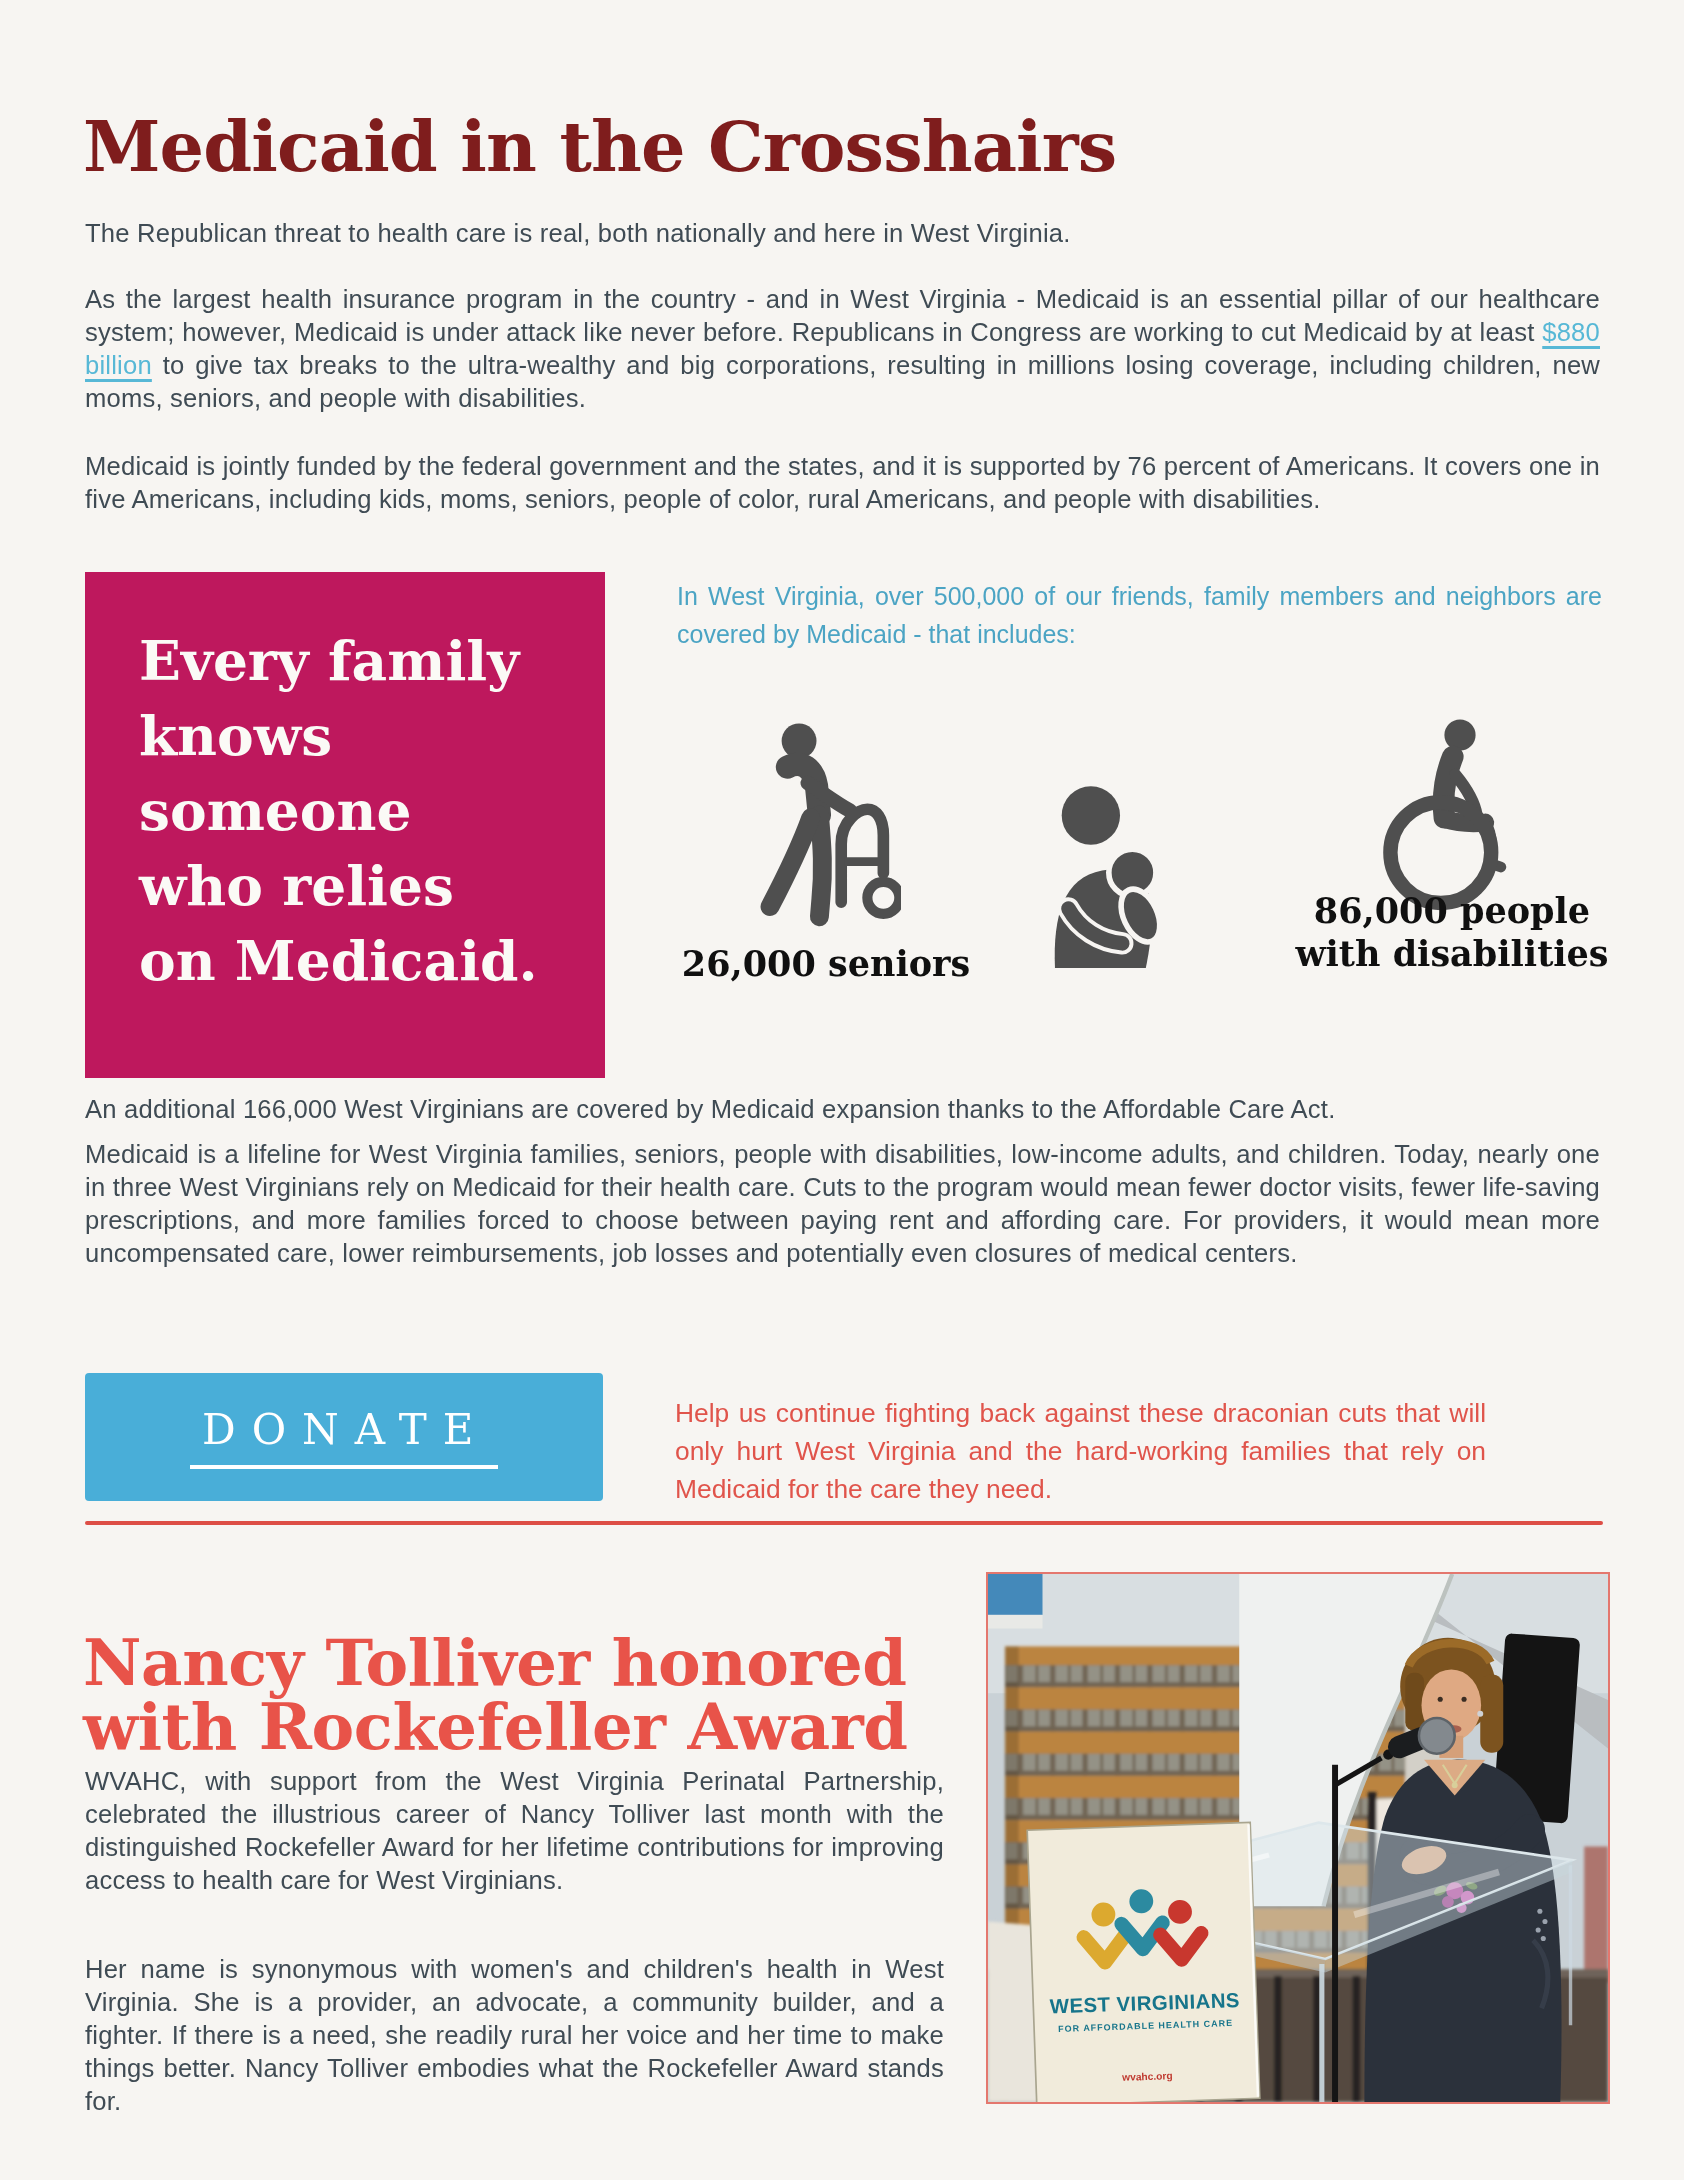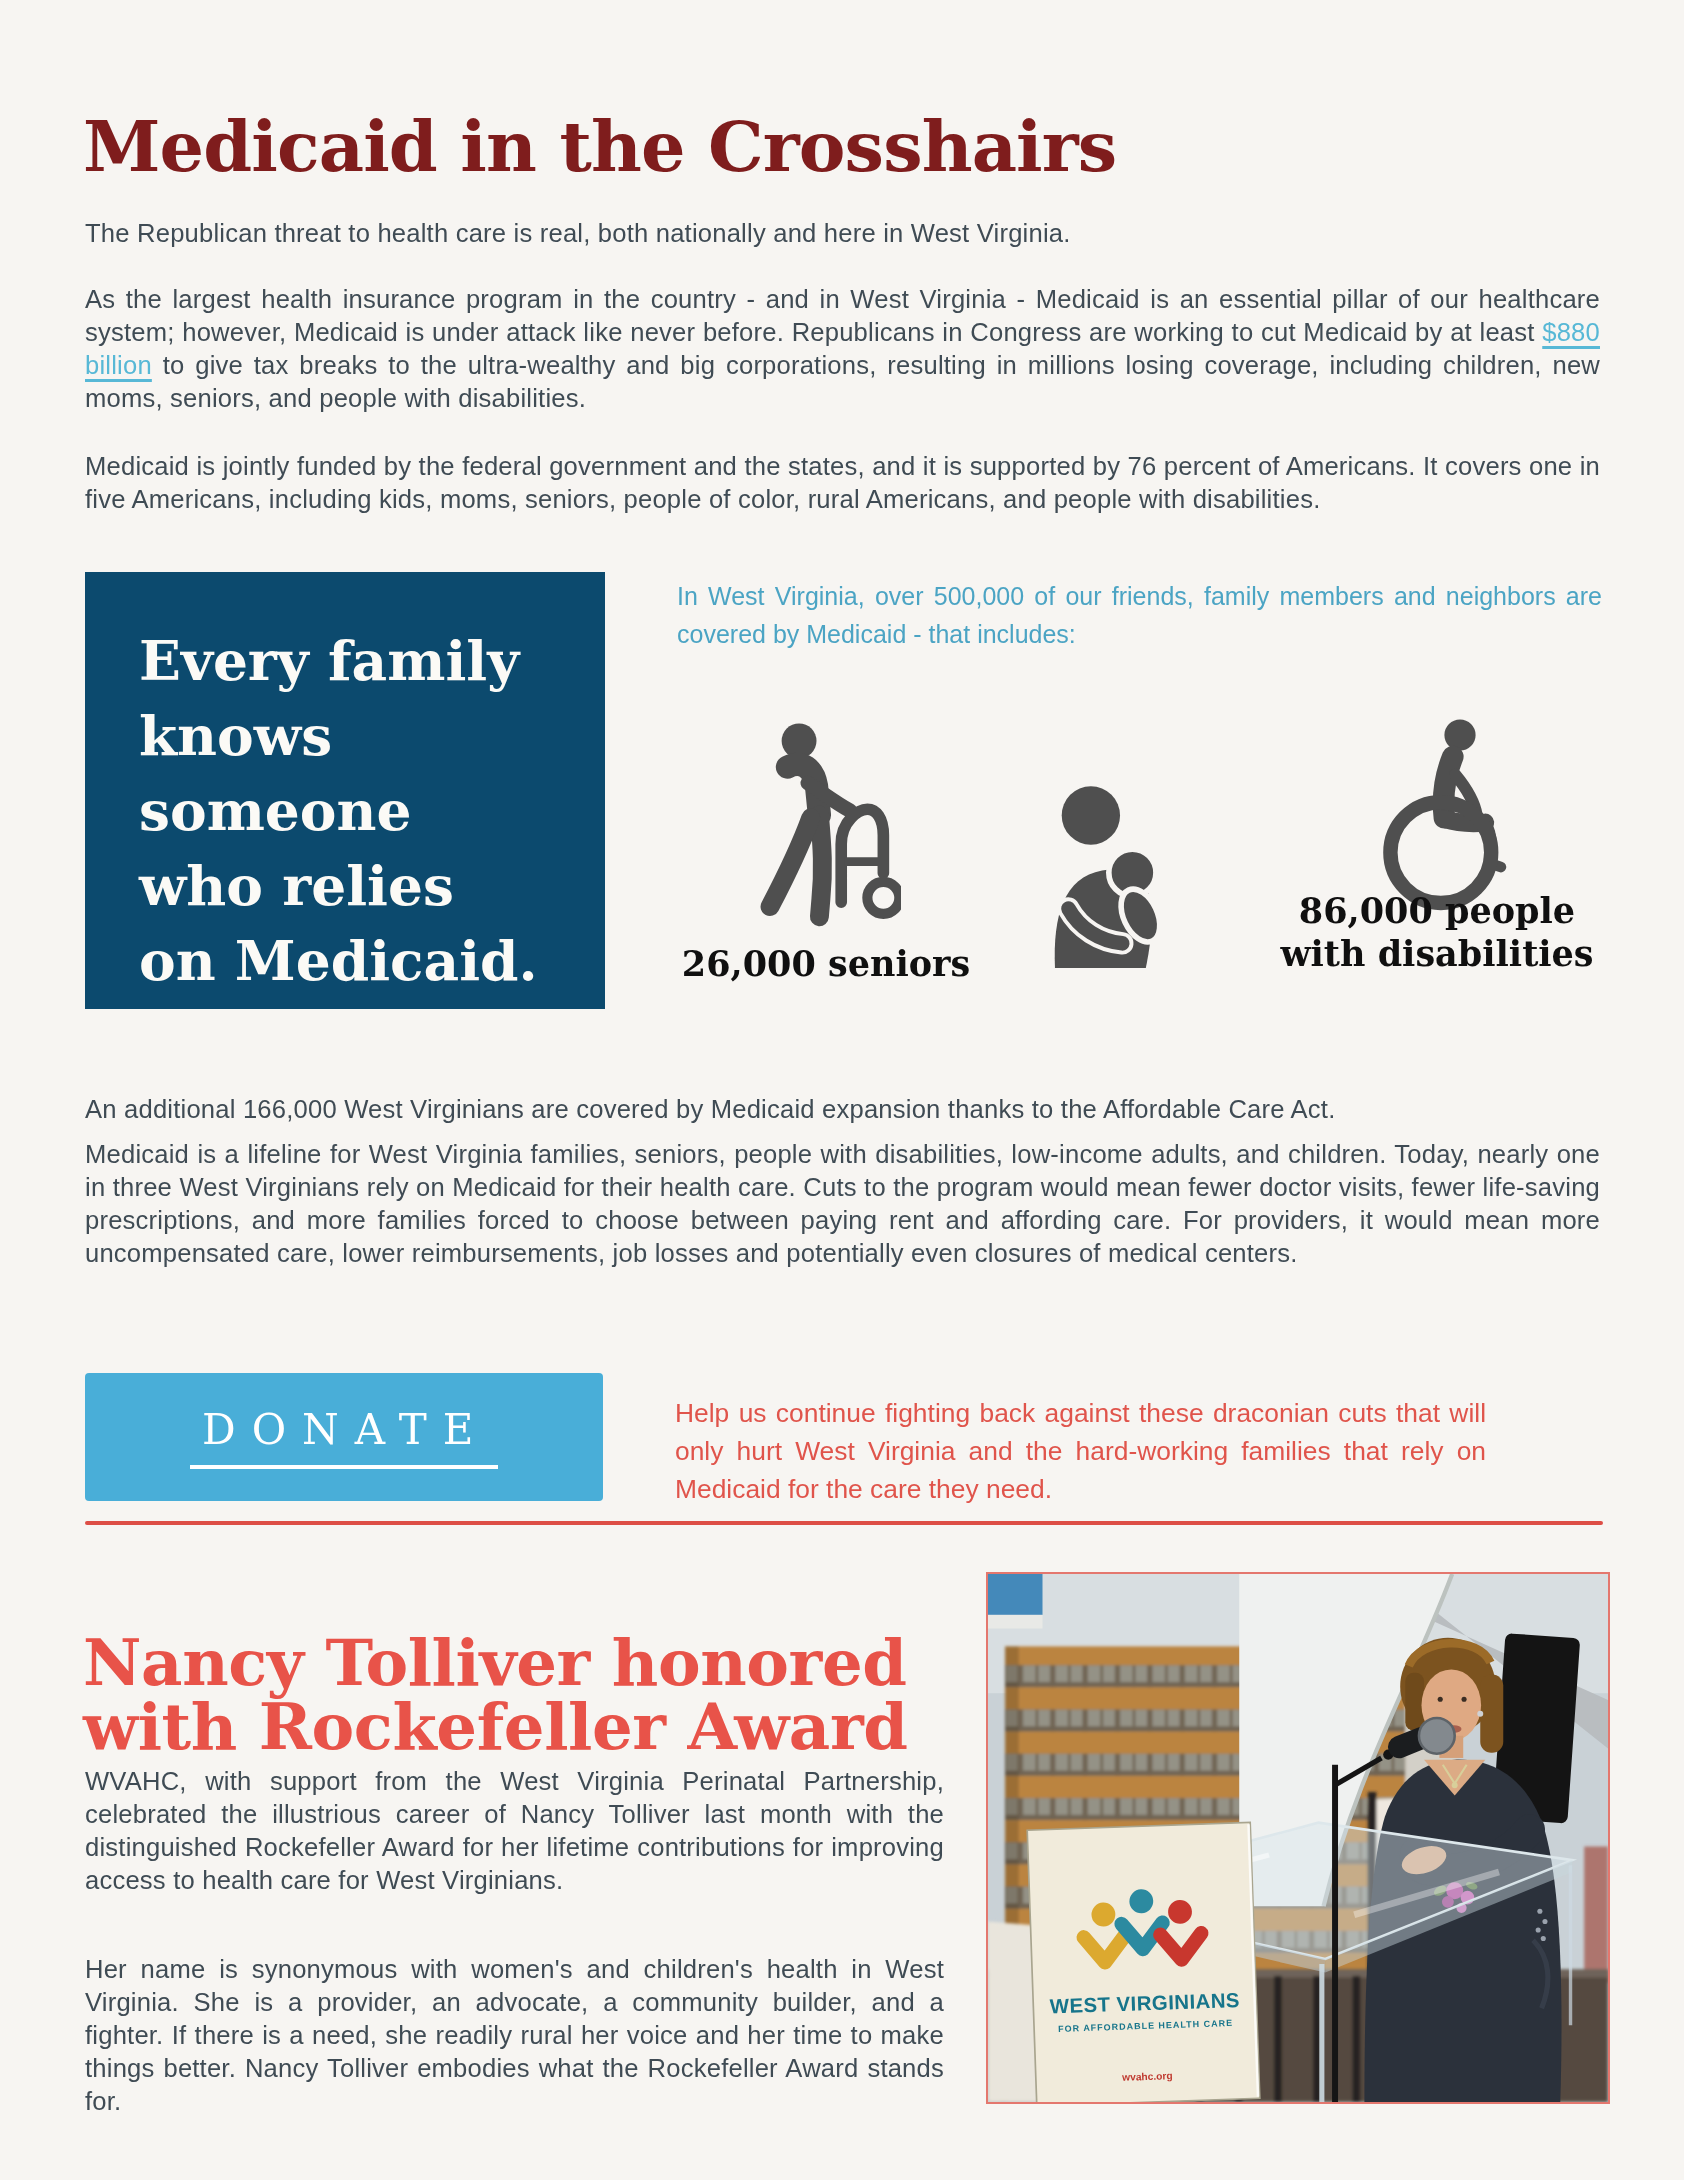--- a/index.html
+++ b/index.html
@@ -24,36 +24,36 @@
   }
   .p-intro{left:85px;top:191px;width:1515px;}
   .p-attack{left:85px;top:257px;width:1515px;}
   .p-funded{left:85px;top:424px;width:1515px;}
   .link-blue{
     color:#57b8d6;text-decoration:underline;
     text-decoration-thickness:2.6px;text-underline-offset:5.1px;cursor:pointer;
   }
 
   .quote-box{
-    left:85px;top:572px;width:520px;height:437px;
-    background:#0c4a6e;
+    left:85px;top:572px;width:520px;height:506px;
+    background:#be185d;
   }
   .quote-text{
     padding:51px 25.6px 0 54px;
     font-size:55px;line-height:75px;font-weight:700;
     color:#fbfaf6;
   }
 
   .covered{left:677px;top:552px;width:925px;font-size:25px;line-height:38px;color:#4ba4c4;}
 
   .stats{left:647px;top:688px;width:988px;height:332px;}
   .stat-label{position:absolute;text-align:center;font-weight:700;font-size:35px;color:#101010;line-height:43px;}
   .lbl-children{left:298px;top:6.8px;width:366px;}
   .lbl-seniors{left:34px;top:254px;width:290px;}
-  .lbl-disabilities{left:624px;top:201px;width:332px;}
+  .lbl-disabilities{left:639px;top:201px;width:332px;}
   .icon-box{position:absolute;}
   .icon-senior{left:101px;top:34px;width:153px;height:218px;}
   .icon-baby{left:399px;top:92px;width:129px;height:191px;}
   .icon-wheelchair{left:729px;top:25.6px;width:150px;height:198px;}
   .icon-box svg{width:100%;height:100%;}
 
   .p-expansion{left:85px;top:1056px;width:1515px;margin-top:37px;}
   .p-lifeline{left:85px;top:1112px;width:1515px;}
 
   .donate-btn{

